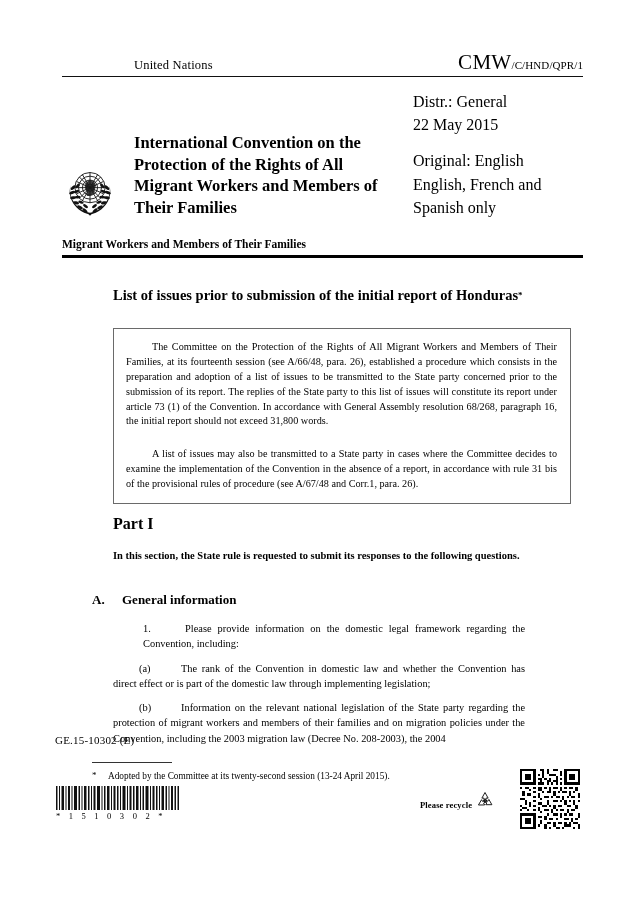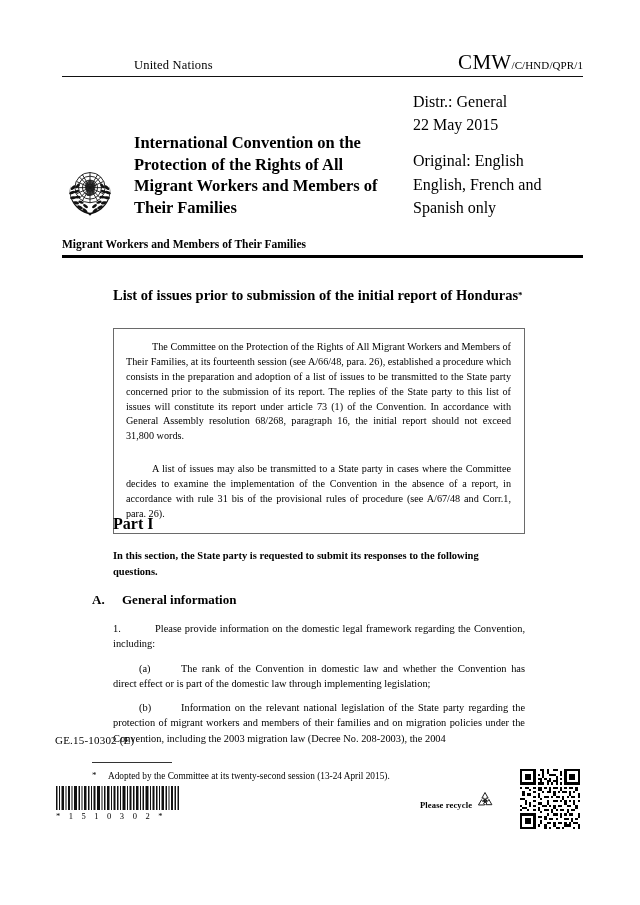--- a/index.html
+++ b/index.html
@@ -130,21 +130,21 @@
   .doc-title .star {
     font-size: 9px;
     vertical-align: 2px;
   }
 
   
   .note-box {
     position: absolute;
     left: 113px;
     top: 328px;
-    width: 412px;
+    width: 458px;
     border: 1px solid #6a6a6a;
     box-sizing: border-box;
     padding: 11px 13px 11px 12px;
   }
   .note-box p {
     margin: 0;
     font-size: 10.2px;
     line-height: 1.46;
     text-align: justify;
     text-indent: 26px;
@@ -195,20 +195,21 @@
     line-height: 1.47;
     text-align: justify;
   }
   .body-block p .lead-num {
     display: inline-block;
     width: 42px;
     text-indent: 0;
   }
   .body-block p.num {
     text-indent: 0;
+    margin-left: 30px;
   }
   .body-block p.lettered .lead-num {
     display: inline-block;
     width: 42px;
     margin-left: 26px;
   }
 
   
   .footnote {
     position: absolute;
@@ -380,21 +381,21 @@
   <div class="doc-title">
     <span>List of issues prior to submission of the initial report of Honduras</span><span class="star">*</span>
   </div>
 
   <div class="note-box">
     <p>The Committee on the Protection of the Rights of All Migrant Workers and Members of Their Families, at its fourteenth session (see A/66/48, para. 26), established a procedure which consists in the preparation and adoption of a list of issues to be transmitted to the State party concerned prior to the submission of its report. The replies of the State party to this list of issues will constitute its report under article 73 (1) of the Convention. In accordance with General Assembly resolution 68/268, paragraph 16, the initial report should not exceed 31,800 words.</p>
     <p>A list of issues may also be transmitted to a State party in cases where the Committee decides to examine the implementation of the Convention in the absence of a report, in accordance with rule 31 bis of the provisional rules of procedure (see A/67/48 and Corr.1, para. 26).</p>
   </div>
 
   <div class="part-heading">Part I</div>
-  <div class="part-intro">In this section, the State party is requested to submit its responses to the following questions.</div>
+  <div class="part-intro">In this section, the State rule is requested to submit its responses to the following questions.</div>
 
   <div class="section-a">
     <span class="sec-letter">A.</span><span>General information</span>
   </div>
 
   <div class="body-block">
     <p class="num">
       <span class="lead-num">1.</span><span>Please provide information on the domestic legal framework regarding the Convention, including:</span>
     </p>
     <p class="lettered">

